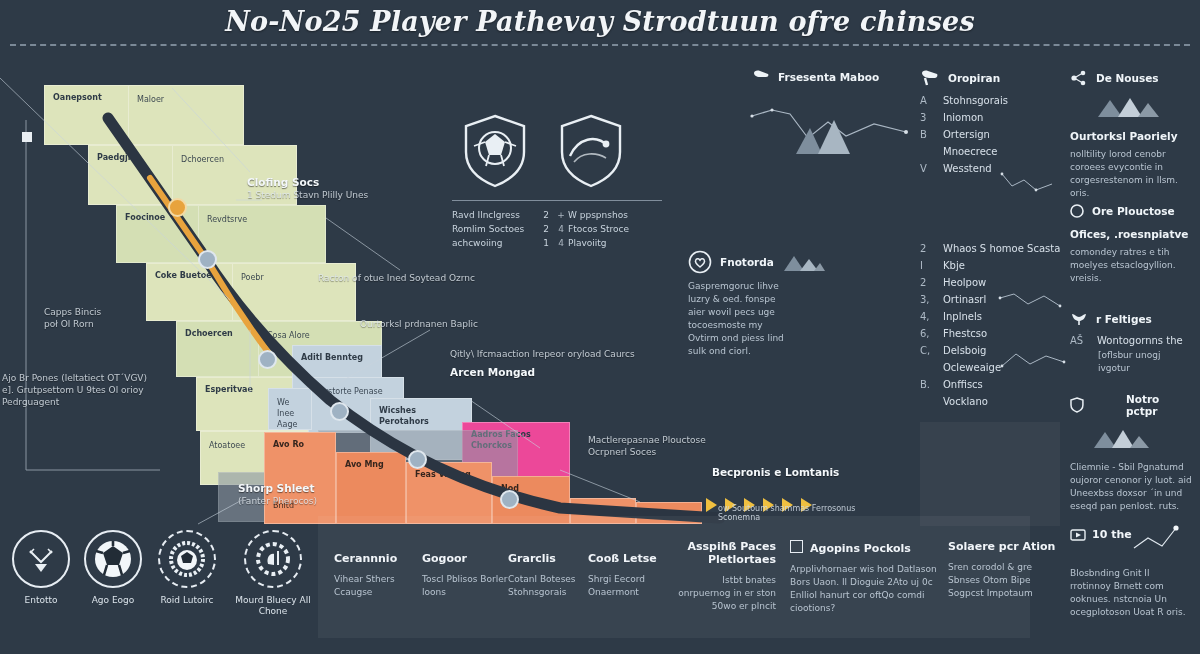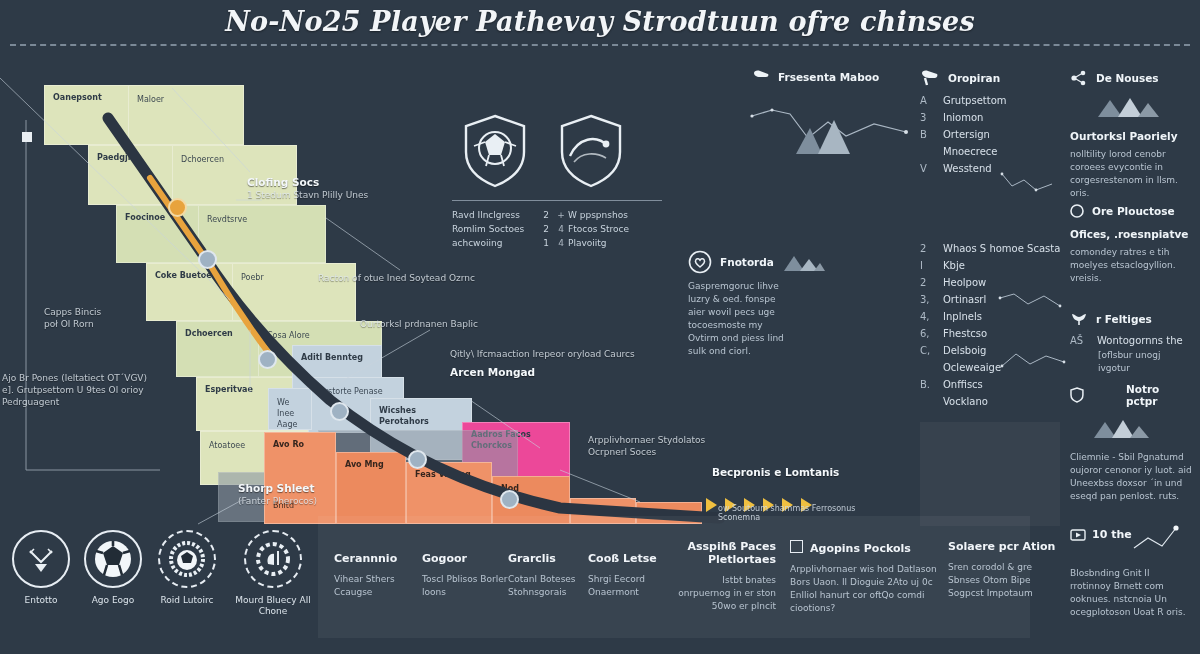--- a/index.html
+++ b/index.html
@@ -227,21 +227,21 @@
       <span class="sub">Racton of otue Ined Soytead Ozrnc</span>
     </div>
     <div class="callout" style="left:360px;top:318px;">
       <span class="sub">Ourtorksl prdnanen Baplic</span>
     </div>
     <div class="callout" style="left:450px;top:348px;width:250px;max-width:260px;">
       <span class="sub">Qitly\ Ifcmaaction Irepeor oryload Caurcs</span>
       <b style="margin-top:6px;">Arcen Mongad</b>
     </div>
     <div class="callout" style="left:588px;top:434px;">
-      <span class="sub">Arpplivhornaer Stydolatos</span><br>
+      <span class="sub">Mactlerepasnae Plouctose</span><br>
       <span class="sub">Ocrpnerl Soces</span>
     </div>
     <div class="callout" style="left:712px;top:466px;">
       <b>Becpronis e Lomtanis</b>
     </div>
     <div class="callout" style="left:44px;top:306px;">
       <span class="sub">Capps Bincis</span><br>
       <span class="sub">poł Ol Rorn</span>
     </div>
     <div class="callout" style="left:2px;top:372px;width:200px;">
@@ -338,21 +338,21 @@
     <div class="rhead">
       <svg width="20" height="16" viewBox="0 0 20 16">
         <path d="M2 3 C2 1 5 0 8 1 L17 4 C18 5 17 8 15 8 L9 8 C5 8 2 5 2 3 Z" fill="#eef3f7"></path>
         <path d="M5 8 L7 15" stroke="#eef3f7" stroke-width="2.4"></path>
       </svg>
       <span class="t">Oropiran</span>
     </div>
     <div>
       <div class="listrow">
           <span class="k">A</span>
-          <span>Grutpsettom</span>
+          <span>Stohnsgorais</span>
         </div>
       <div class="listrow">
           <span class="k">3</span>
           <span>Iniomon</span>
         </div>
       <div class="listrow">
           <span class="k">B</span>
           <span>Ortersign</span>
         </div>
       <div class="listrow">
@@ -464,21 +464,21 @@
         <path d="M2 2 C5 2 6 5 9 5 C12 5 13 2 16 2 C15 7 12 9 9 9 C6 9 3 7 2 2 Z" fill="#e9eff4"></path>
         <path d="M9 9 L9 13" stroke="#e9eff4" stroke-width="1.6"></path>
       </svg>
       <span class="t">r Feltiges</span>
     </div>
     <div class="listrow">
       <span class="k" style="width:18px;">AŠ</span>
       <span>Wontogornns the</span>
     </div>
     <div class="rbody" style="padding-left:28px;">[oflsbur unogj ivgotur</div>
-    <div class="rhead" style="margin-top:8px;gap:42px;">
+    <div class="rhead" style="margin-top:18px;gap:42px;">
       <svg width="14" height="16" viewBox="0 0 14 16">
         <path d="M7 1 L13 3 V8 C13 12 10 14 7 15 C4 14 1 12 1 8 V3 Z" fill="none" stroke="#e9eff4" stroke-width="1.5"></path>
       </svg>
       <span class="t">Notro pctpr</span>
     </div>
     <svg width="60" height="22" viewBox="0 0 60 22" style="margin:4px 0 8px 22px;">
       <path d="M2,21 L13,5 L24,21 Z" fill="#7e8e9d"></path>
       <path d="M20,21 L31,3 L42,21 Z" fill="#c3ced8"></path>
       <path d="M38,21 L47,9 L57,21 Z" fill="#8b99a6"></path>
     </svg>

